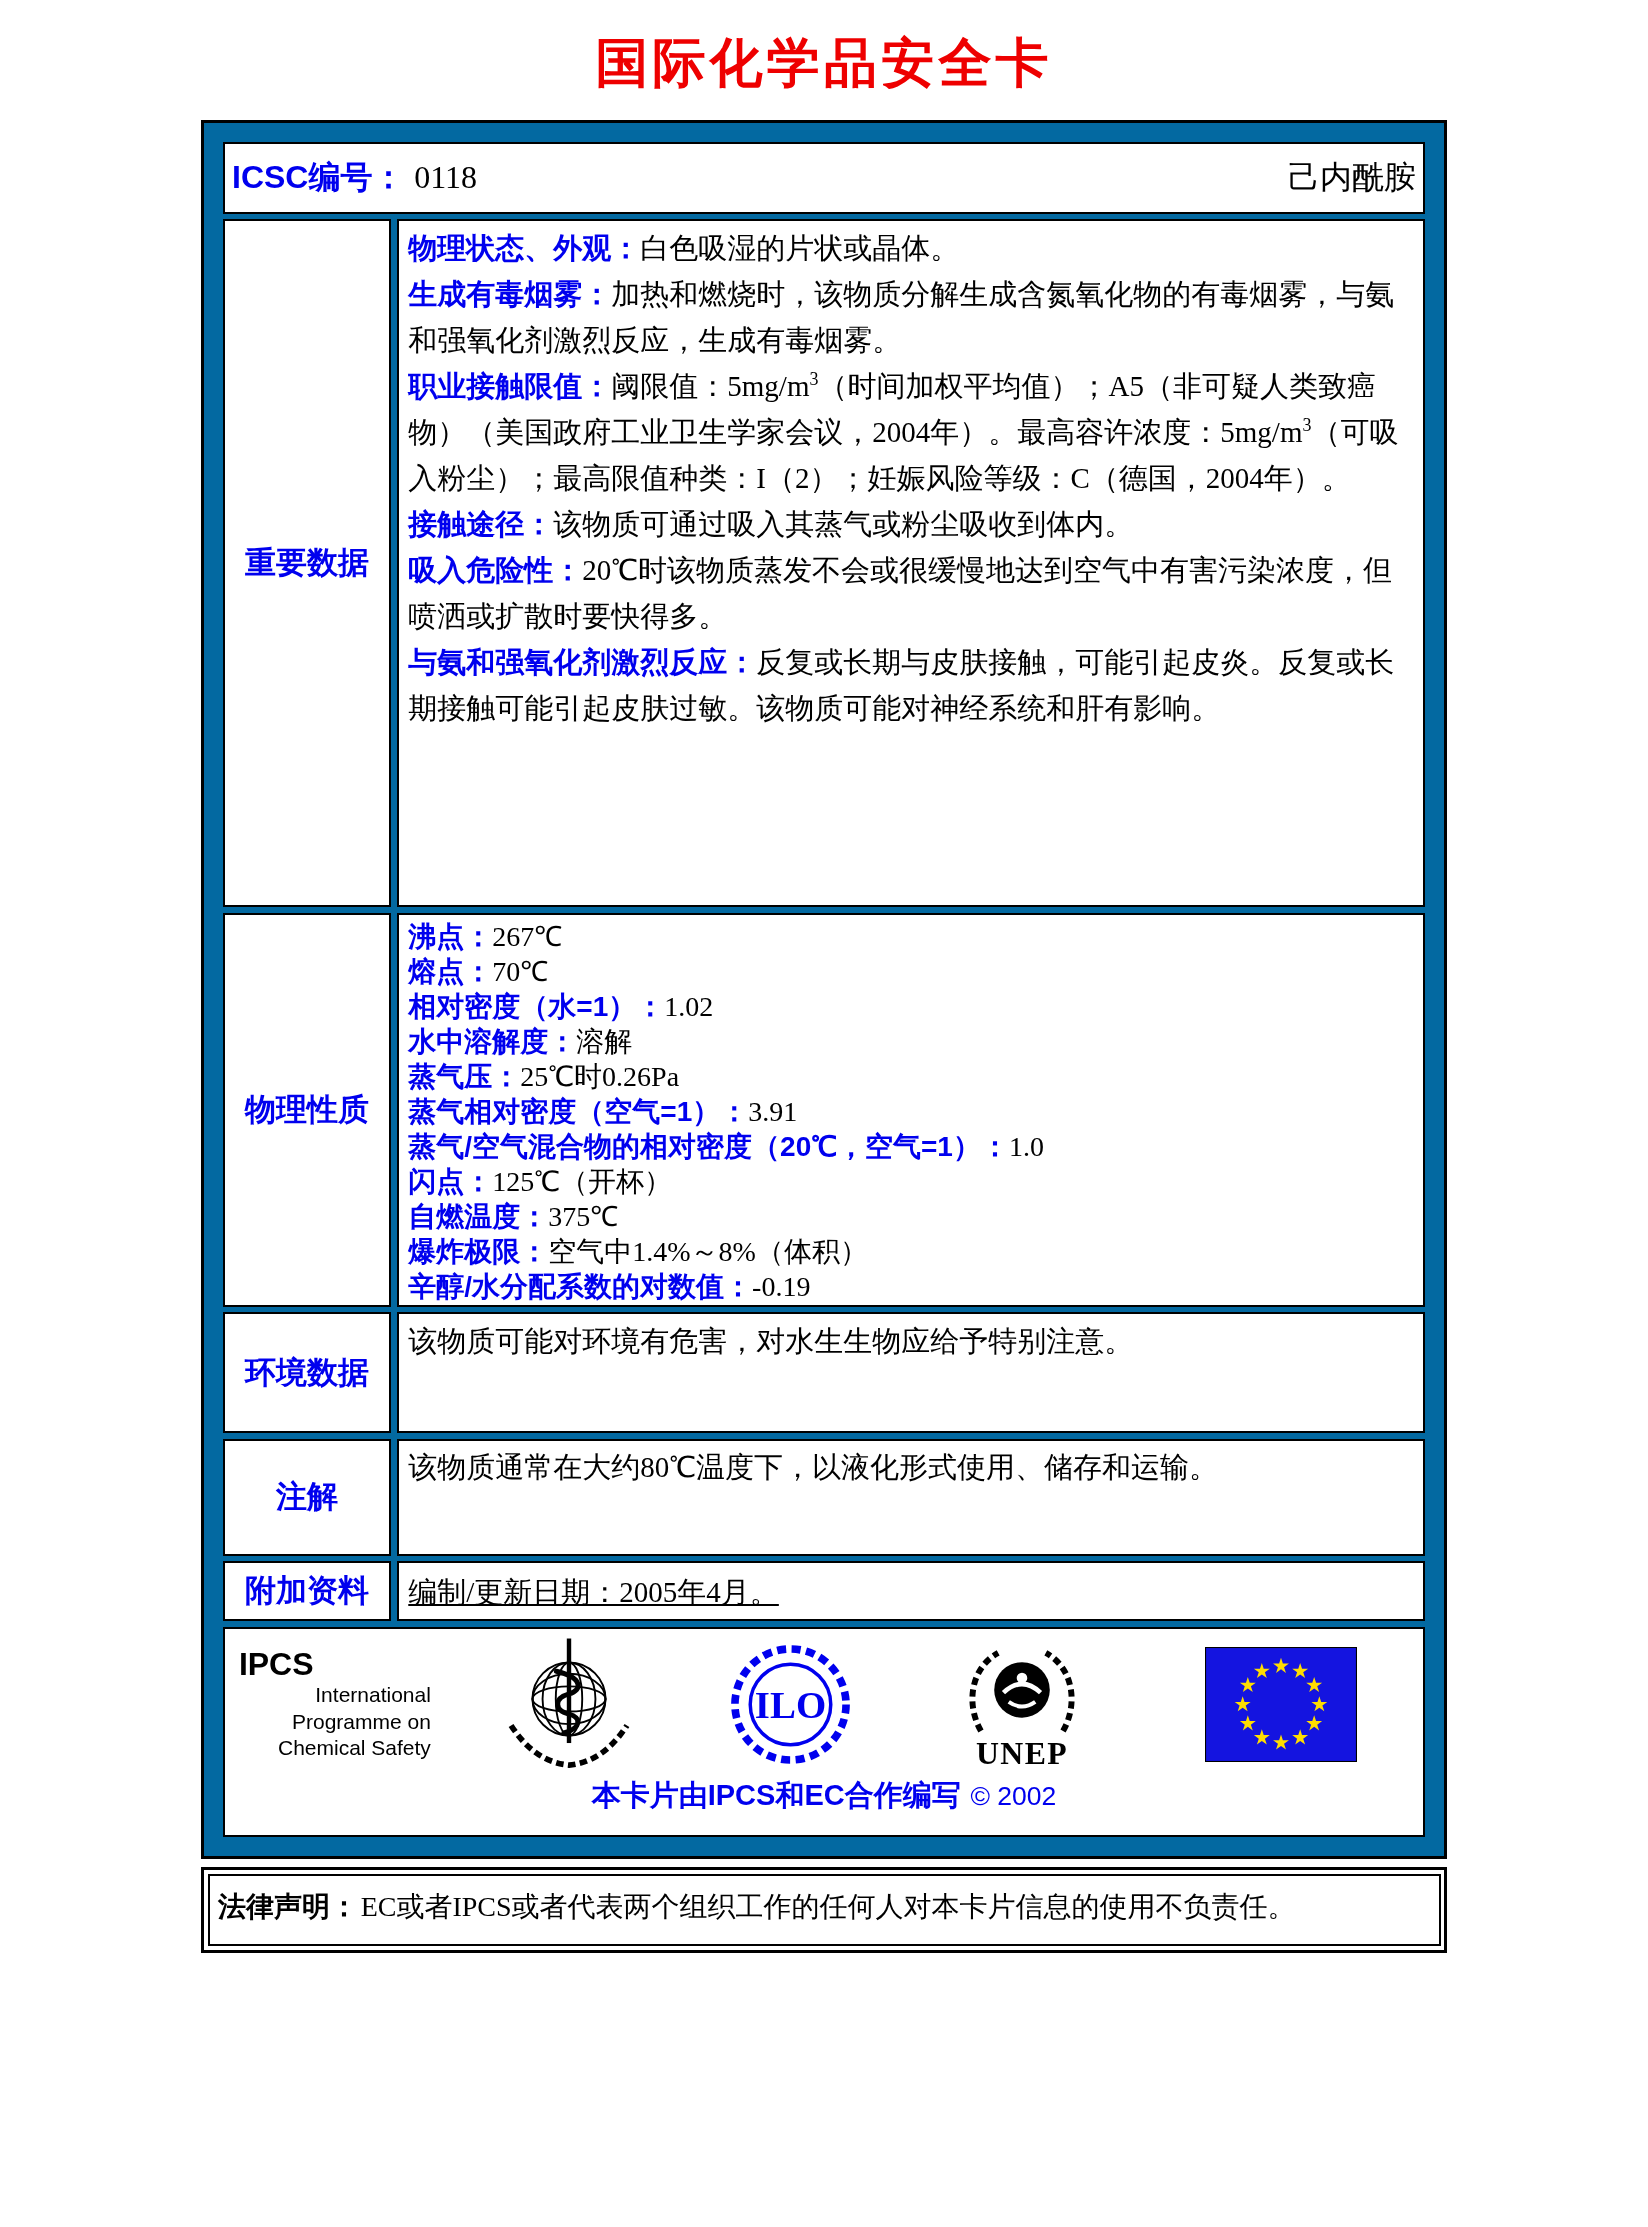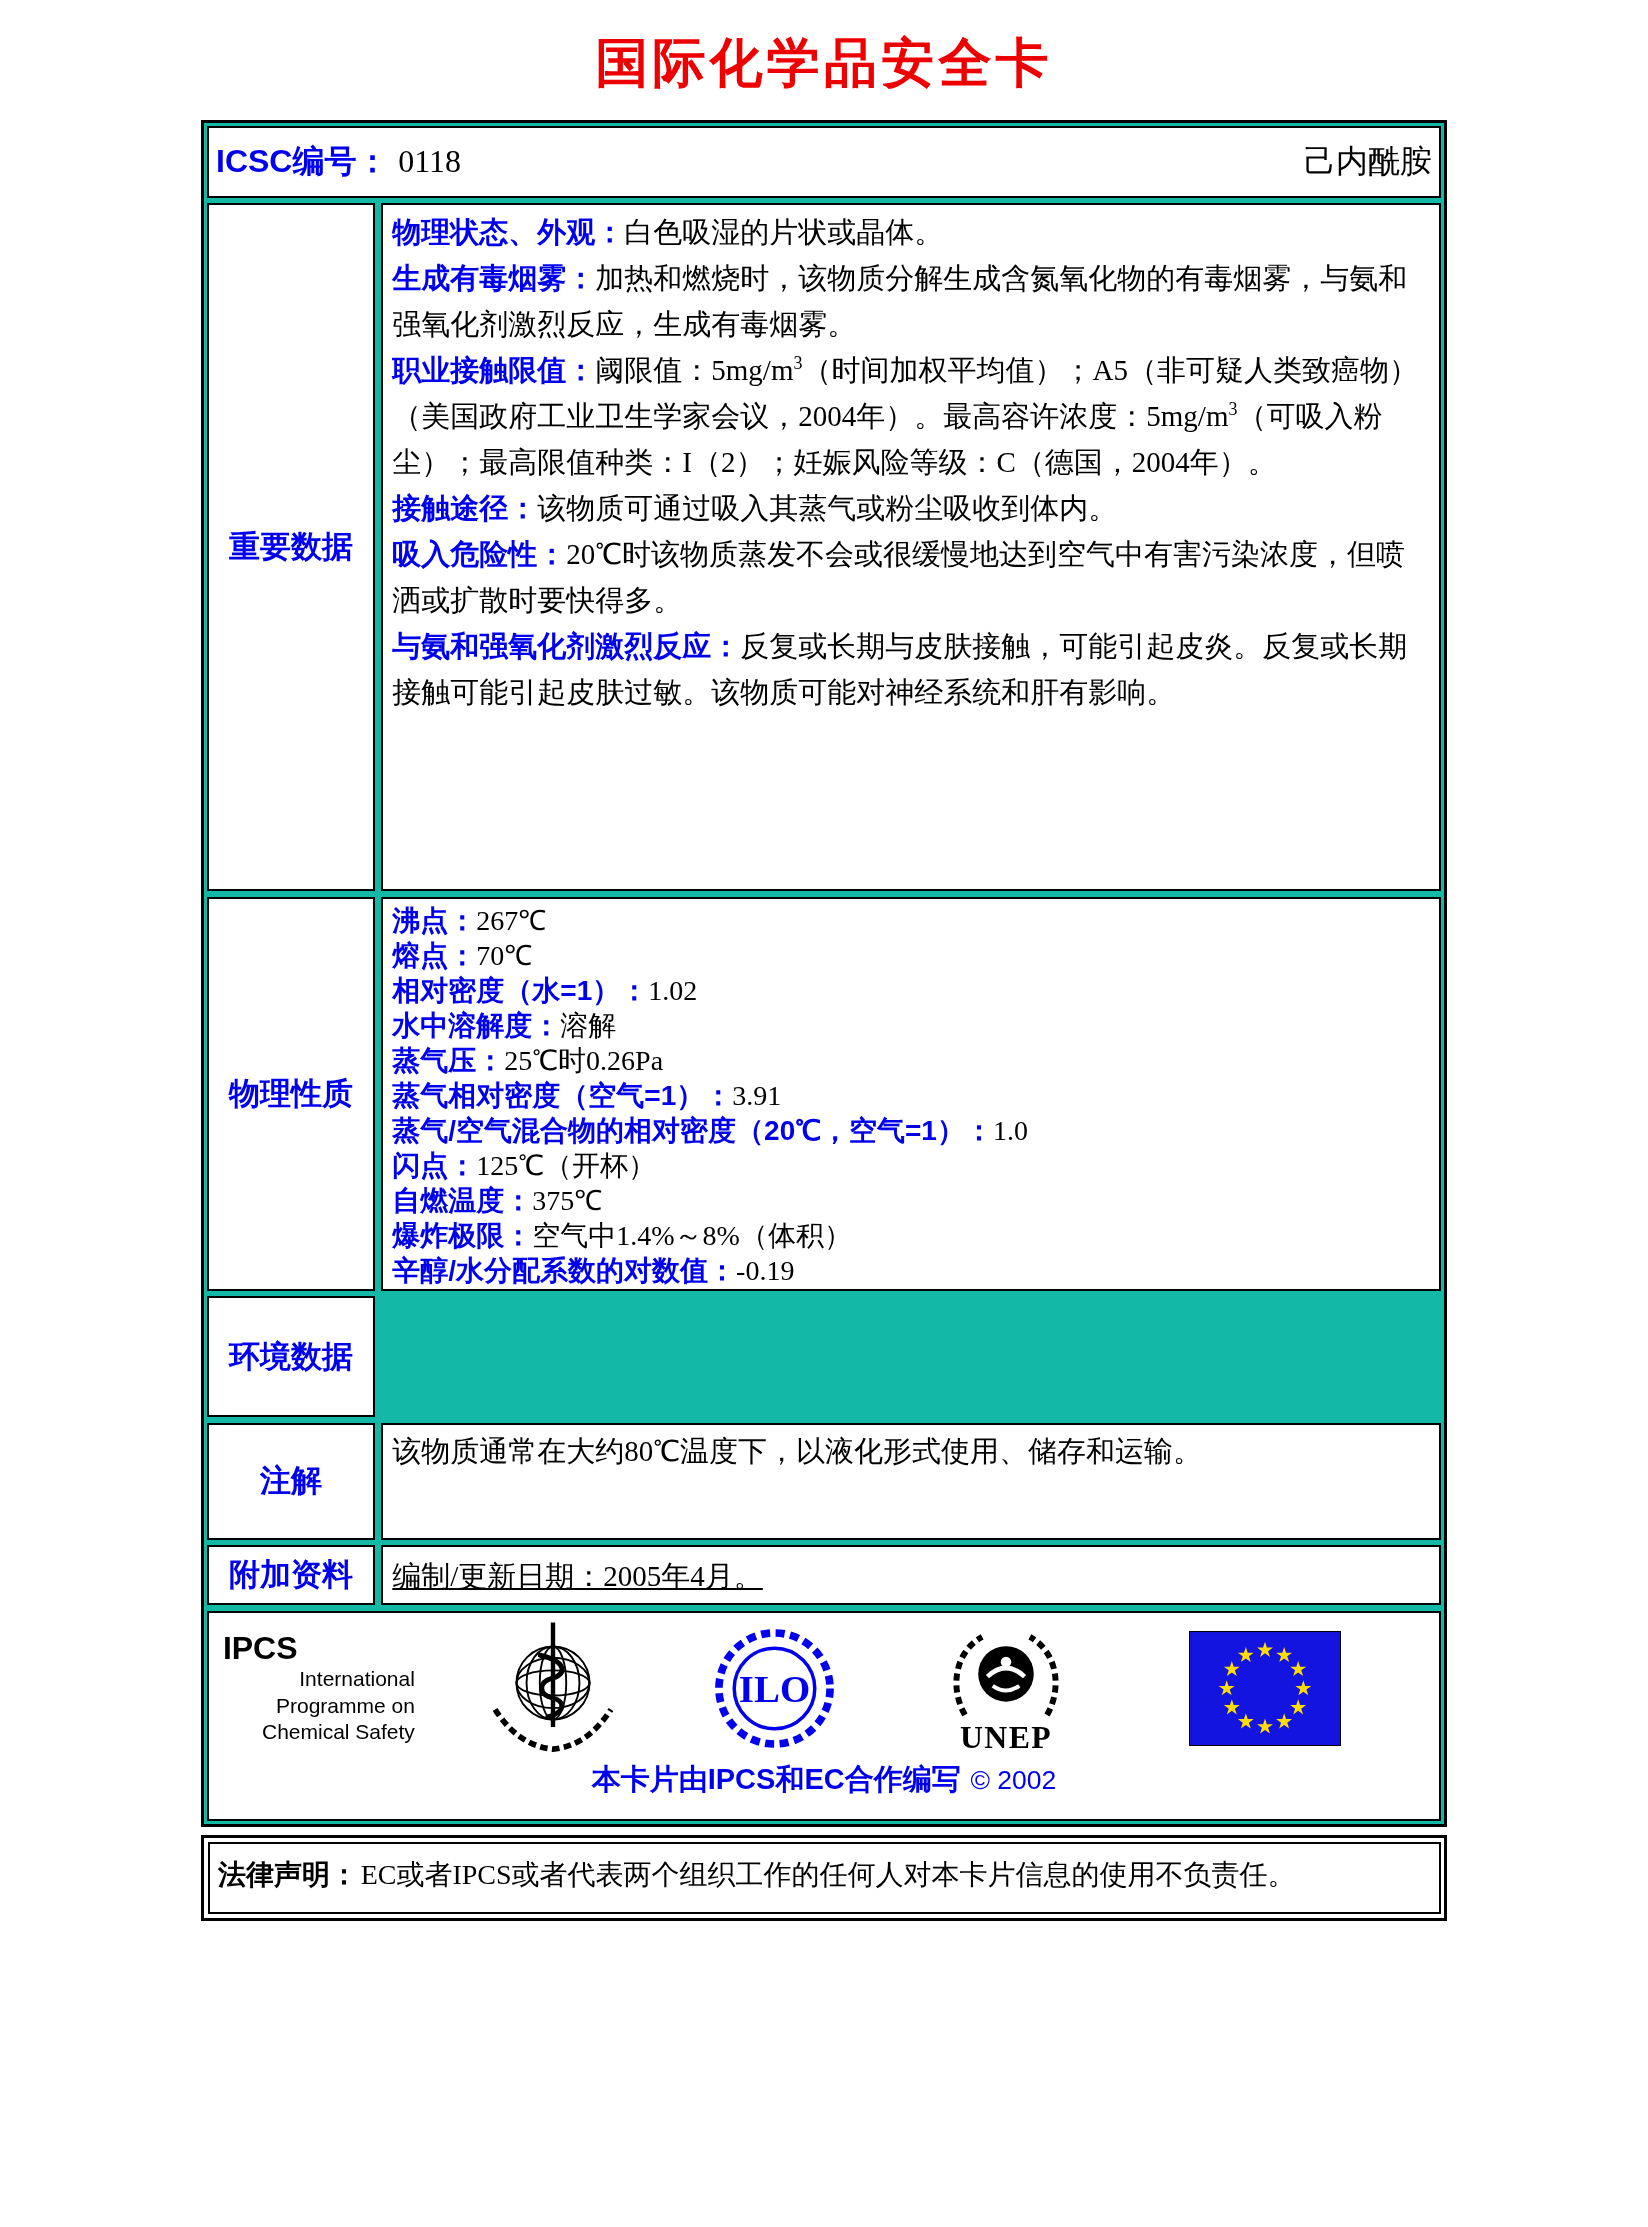--- a/index.html
+++ b/index.html
@@ -22,21 +22,21 @@
     margin: 0; padding: 28px 0 19.5px 0;
     text-align: center;
     font-family: "Liberation Serif", serif;
     font-weight: bold;
     font-size: 53px;
     letter-spacing: 4.2px;
     color: var(--title-red);
   }
 
   
-  .card { border: 3.5px solid #000; padding: 3px; background: #14b8a6; }
+  .card { border: 3.5px solid #000; padding: 19px; background: #0369a1; }
   .row { display: flex; gap: 5.6px; margin-bottom: 5.6px; }
   .row:last-child { margin-bottom: 0; }
   .cell { border: 2.8px solid #000; background: #fff; }
   .full { flex: 1; }
   .left-col {
     width: 168px; flex: none;
     display: flex; align-items: center; justify-content: center;
     text-align: center;
   }
   .section-label {
@@ -158,20 +158,23 @@
           <div class="phys-line"><span class="lbl">闪点：</span><span>125℃（开杯）</span></div>
           <div class="phys-line"><span class="lbl">自燃温度：</span><span>375℃</span></div>
           <div class="phys-line"><span class="lbl">爆炸极限：</span><span>空气中1.4%～8%（体积）</span></div>
           <div class="phys-line"><span class="lbl">辛醇/水分配系数的对数值：</span><span>-0.19</span></div>
         </div>
     </div>
 
     <div class="row h-env">
       <div class="cell left-col">
         <span class="section-label">环境数据</span>
+      </div>
+      <div class="cell content">
+        <div class="plain-text">该物质可能对环境有危害，对水生生物应给予特别注意。</div>
       </div>
     </div>
 
     <div class="row h-notes">
       <div class="cell left-col">
         <span class="section-label">注解</span>
       </div>
       <div class="cell content">
         <div class="plain-text">该物质通常在大约80℃温度下，以液化形式使用、储存和运输。</div>
       </div>

